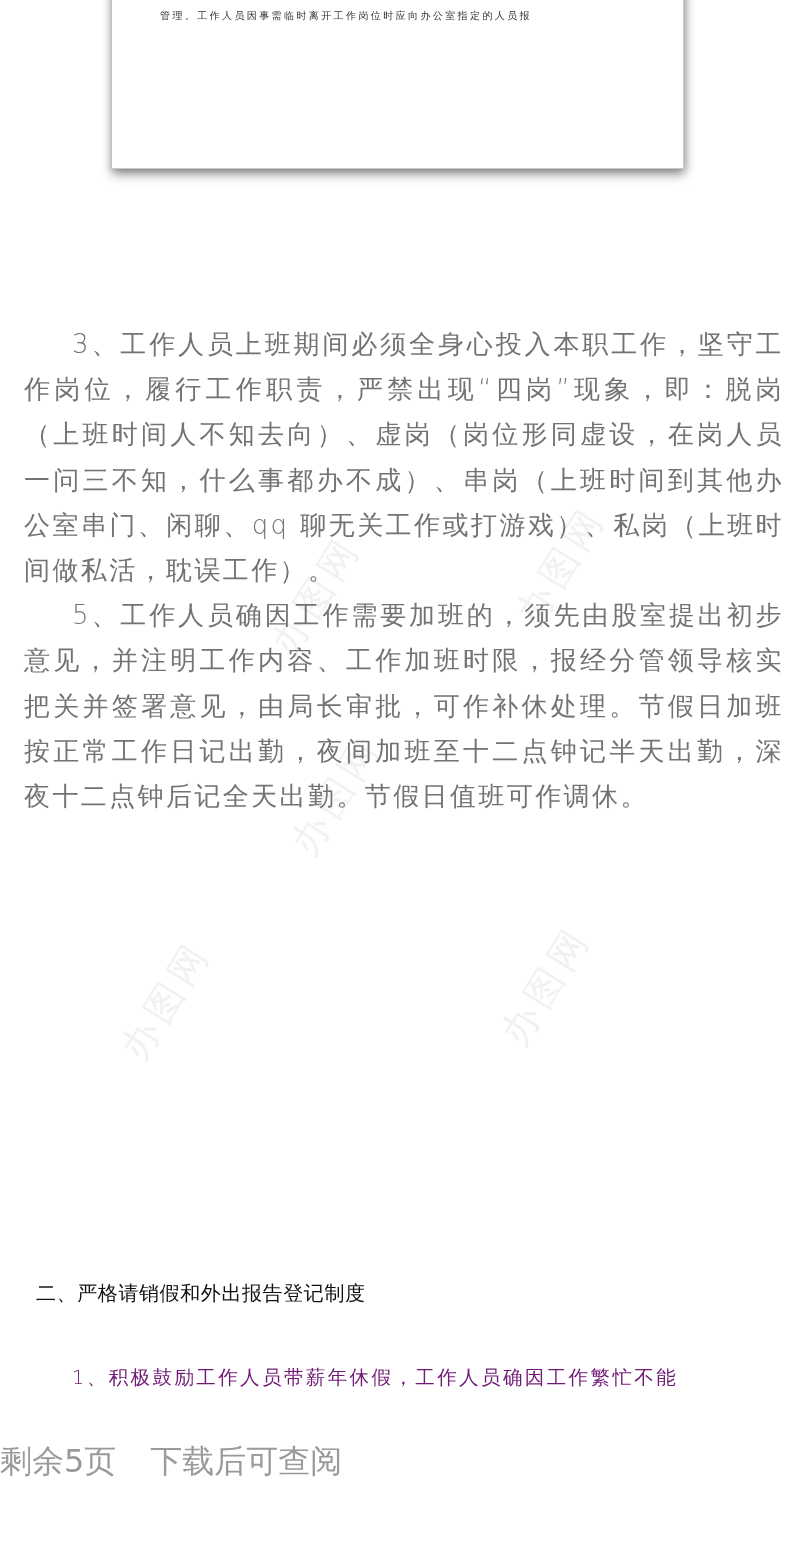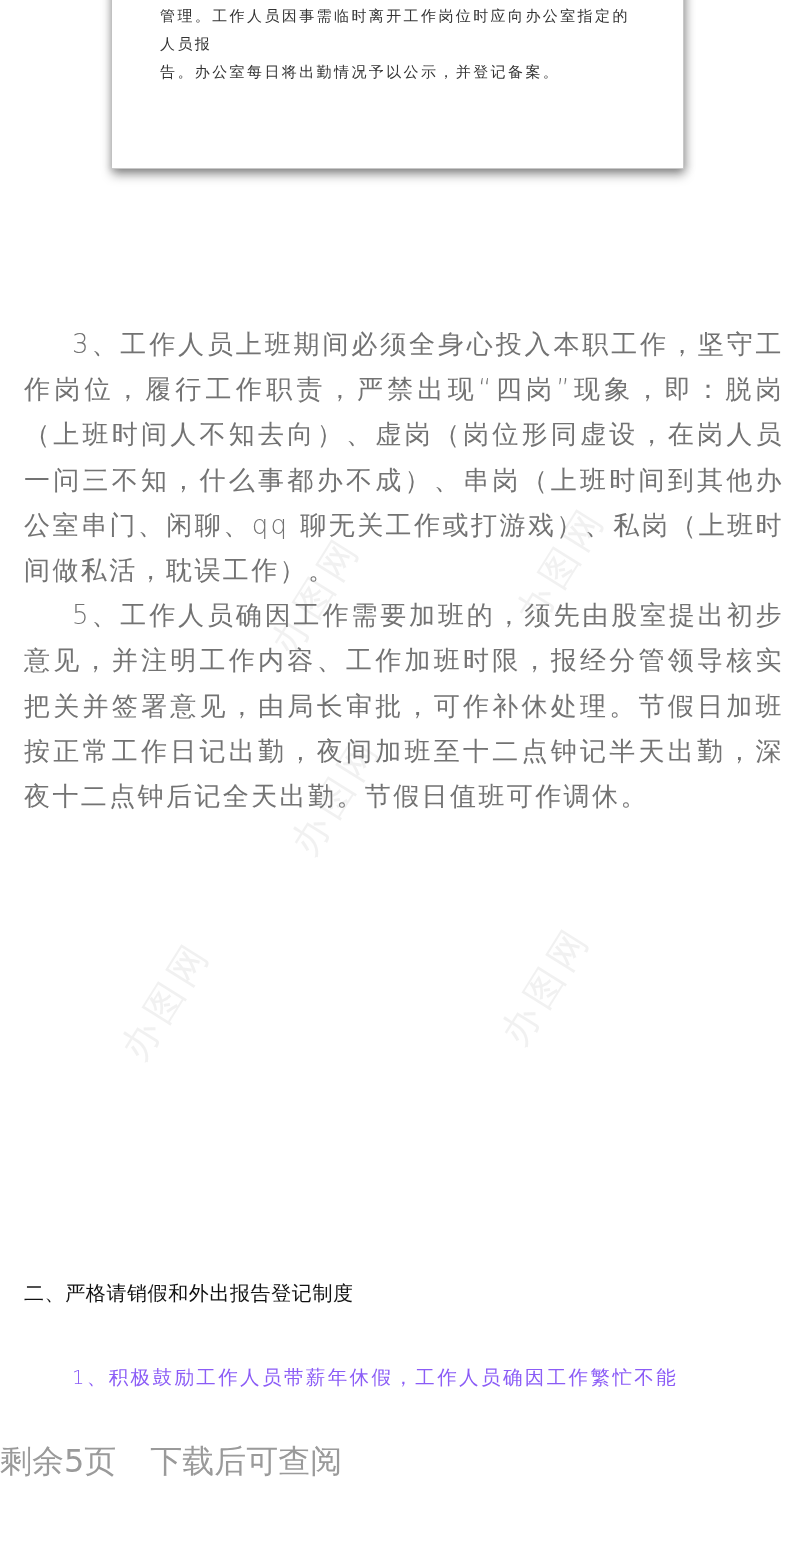--- a/index.html
+++ b/index.html
@@ -25,21 +25,21 @@
     background: #ffffff;
     border-right: 1px solid #c8c8c8;
     border-bottom: 1px solid #c8c8c8;
     box-shadow: 0 6px 10px rgba(0,0,0,0.35), 4px 2px 8px rgba(0,0,0,0.15), -3px 2px 6px rgba(0,0,0,0.10);
   }
   .card-text {
     position: absolute;
     left: 48px;
     top: 22px;
     width: 480px;
-    font-size: 15px;
+    font-size: 10px;
     line-height: 28px;
     letter-spacing: 2.4px;
     color: #333333;
     font-family: "DejaVu Sans", "Liberation Sans", sans-serif;
   }
   .card-text p { margin: 0; }
 
   
   .doc {
     position: absolute;
@@ -53,42 +53,42 @@
     line-height: 45.2px;
     letter-spacing: 2.4px;
     text-indent: 48px;
     text-align: justify;
     color: #737373;
     font-family: "DejaVu Sans", "Liberation Sans", sans-serif;
     font-weight: 300;
   }
   .section-heading {
     position: absolute;
-    left: 24px;
+    left: 36px;
     top: 1276px;
     margin: 0;
     font-size: 20px;
     line-height: 34px;
     letter-spacing: 0.6px;
     color: #111111;
     font-family: "DejaVu Sans", "Liberation Sans", sans-serif;
     font-weight: 500;
     text-align: center;
   }
   .para-last {
     position: absolute;
     left: 24px;
     top: 1355px;
     width: 760px;
     margin: 0;
     font-size: 19.5px;
     line-height: 45px;
     letter-spacing: 2.4px;
     text-indent: 48px;
-    color: #8b5cf6;
+    color: #701a75;
     font-family: "DejaVu Sans", "Liberation Sans", sans-serif;
     font-weight: 300;
     white-space: nowrap;
   }
 
   
   .wm {
     position: absolute;
     font-family: "DejaVu Sans", "Liberation Sans", sans-serif;
     font-size: 38px;
@@ -112,21 +112,20 @@
     letter-spacing: 0px;
   }
   .more-pages span + span { margin-left: 34px; }
 </style>
 </head>
 <body>
 
 <div class="card">
   <div class="card-text">
     <p>管理。工作人员因事需临时离开工作岗位时应向办公室指定的人员报</p>
-    <p>告。办公室每日将出勤情况予以公示，并登记备案。</p>
   </div>
 </div>
 
 <div class="wm" style="left:495px; top:540px;">办图网</div>
 <div class="wm" style="left:250px; top:570px;">办图网</div>
 <div class="wm" style="left:270px; top:770px;">办图网</div>
 <div class="wm" style="left:100px; top:975px;">办图网</div>
 <div class="wm" style="left:480px; top:960px;">办图网</div>
 
 <div class="doc">

